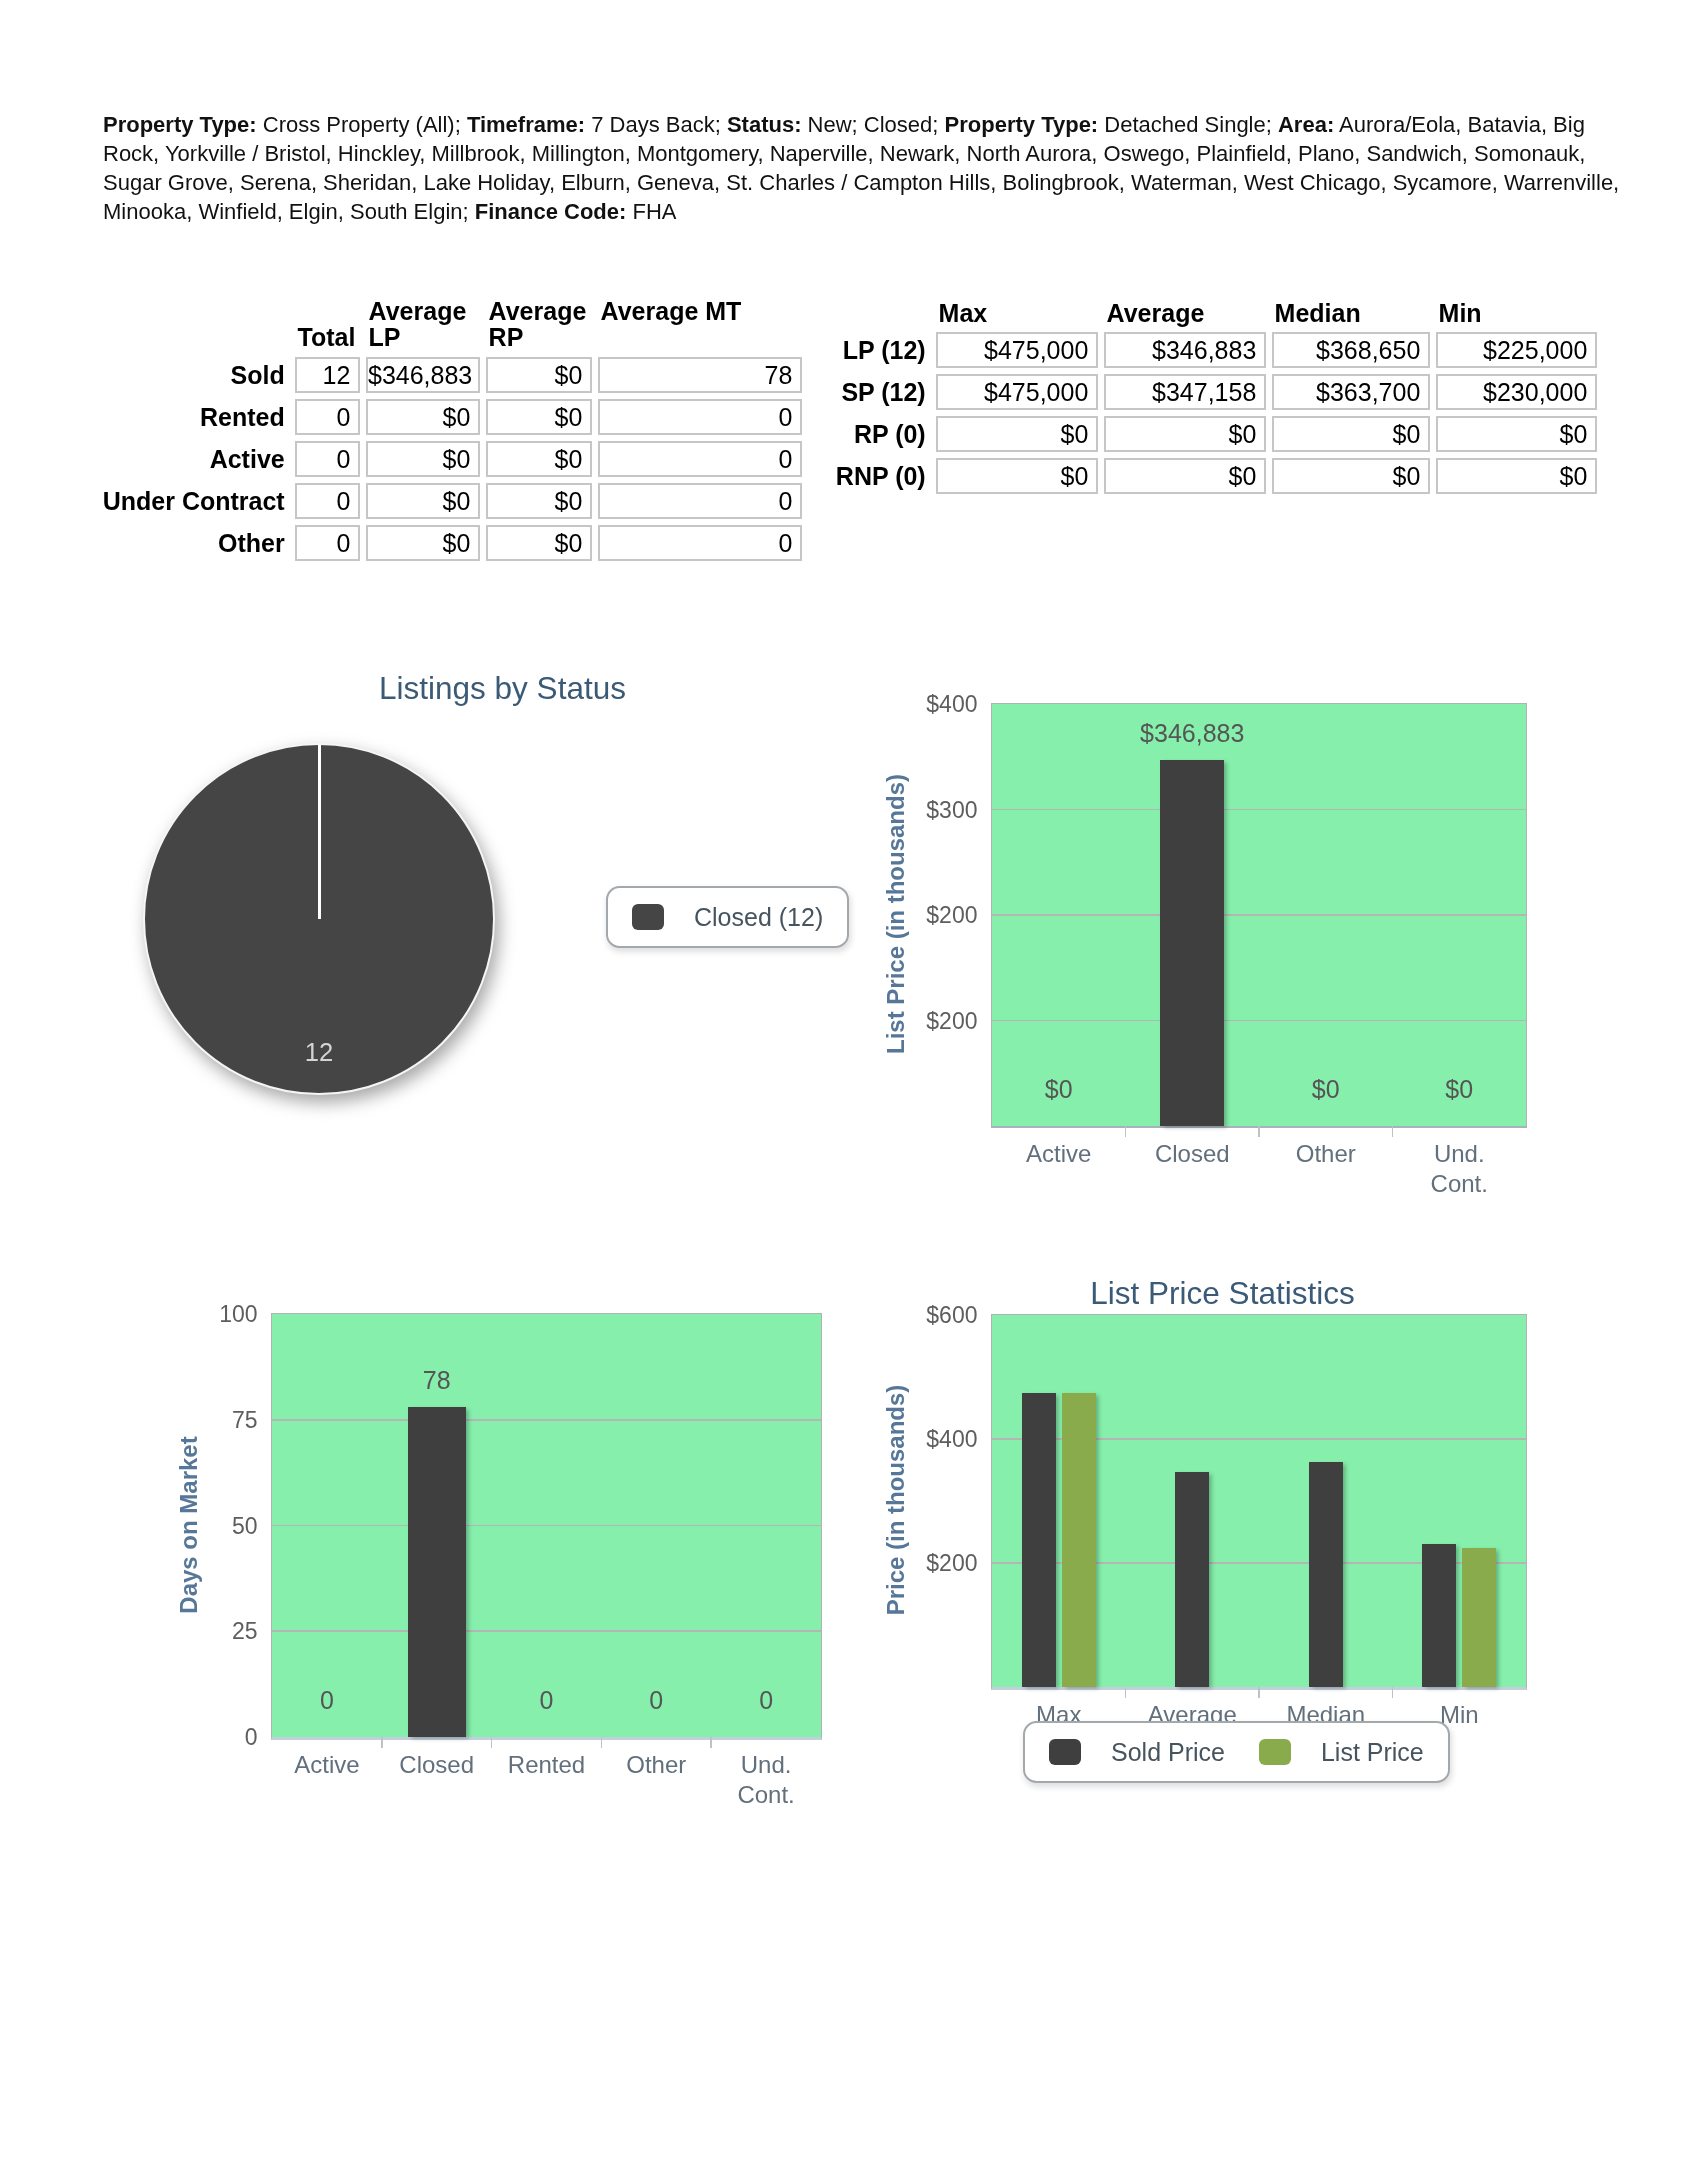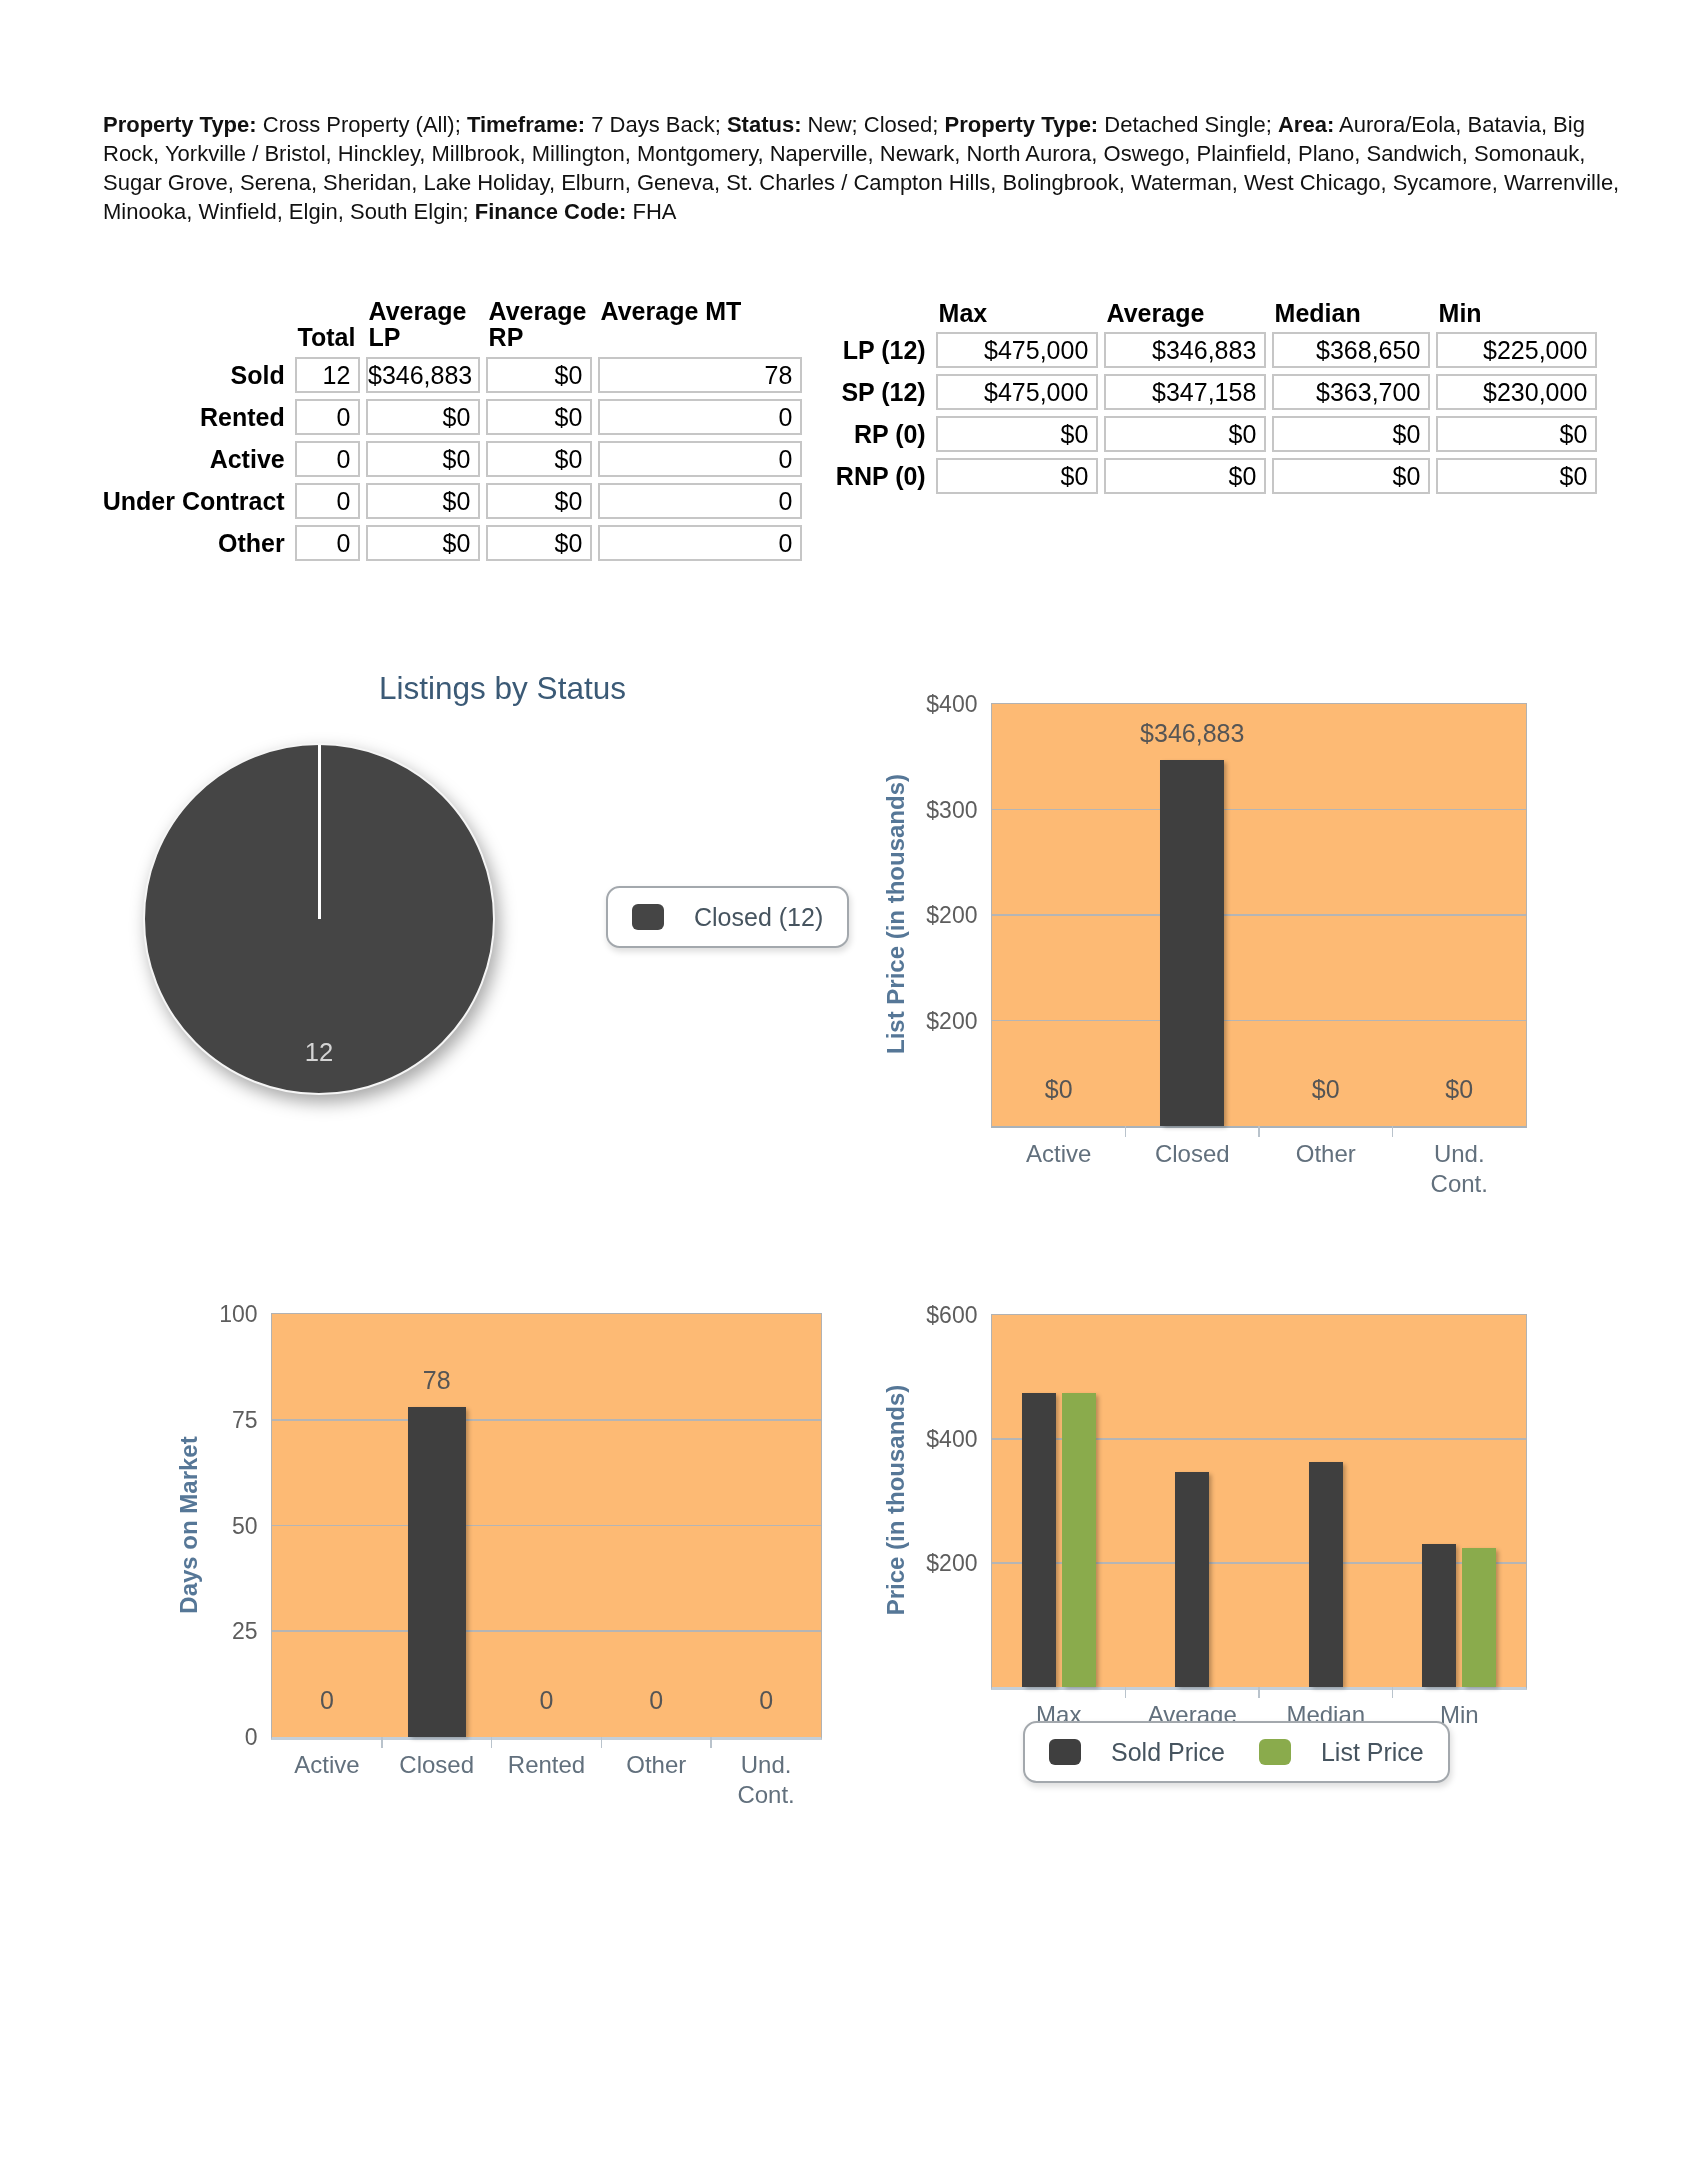--- a/index.html
+++ b/index.html
@@ -37,21 +37,21 @@
 
   
   .legend{position:absolute;display:inline-flex;align-items:center;gap:34px;padding:14.5px 24px;background:#fff;border:2.6px solid #a3a8ad;border-radius:13.6px;box-shadow:1.7px 3.4px 6.8px rgba(0,0,0,0.13);}
   #pie-legend{left:606px;top:886px;}
   #price-legend{left:1023px;top:1721px;}
   .legend-item{display:inline-flex;align-items:center;gap:30px;}
   .swatch{display:inline-block;width:32px;height:26.4px;border-radius:6px;}
   .legend-text{font-size:25px;color:#46545f;white-space:nowrap;}
 
   
-  .plot{position:absolute;background:#fdba74;border:1.7px solid #b2b2b2;border-bottom:2.6px solid #a8b2bb;}
+  .plot{position:absolute;background:#86efac;border:1.7px solid #b2b2b2;border-bottom:2.6px solid #a8b2bb;}
   #plot2{left:991px;top:703px;width:534px;height:422px;}
   #plot3{left:271px;top:1313px;width:549px;height:423px;border-bottom:3.4px solid #c3cfda;}
   #plot4{left:991px;top:1314px;width:534px;height:372px;border-bottom:3.4px solid #c3cfda;}
   .gridline{position:absolute;left:0;right:0;height:1.7px;background:#b5b5b5;}
   .ytick{position:absolute;right:calc(100% + 14.5px);transform:translateY(-50%);font-size:23px;color:#5d5d5d;white-space:nowrap;}
   .slots{position:absolute;left:0;right:0;top:0;bottom:0;display:flex;}
   .slot{flex:1 1 0;position:relative;}
   .bar{box-shadow:3.4px 1.7px 4.3px rgba(0,0,0,0.28);}
   .slot > .bar{position:absolute;bottom:0;left:50%;transform:translateX(-50%);}
   #plot2 .bar{width:64px;}
@@ -220,20 +220,21 @@
       <div class="cats">
         <div class="cat">Active</div>
         <div class="cat">Closed</div>
         <div class="cat">Rented</div>
         <div class="cat">Other</div>
         <div class="cat">Und.
 Cont.</div>
       </div>
     </div>
 
+  <h2 class="chart-title" id="title4">List Price Statistics</h2>
   <div class="ylabel" style="left:896px;top:1500px;">Price (in thousands)</div>
   <div class="plot" id="plot4">
       <div class="ytick" style="top: 0%;">$600</div>
       <div class="gridline" style="top: calc(33.3333% - 0.9px);"></div>
       <div class="ytick" style="top: 33.3333%;">$400</div>
       <div class="gridline" style="top: calc(66.6667% - 0.9px);"></div>
       <div class="ytick" style="top: 66.6667%;">$200</div>
       <div class="slots">
         <div class="slot">
           <div class="bargroup">

